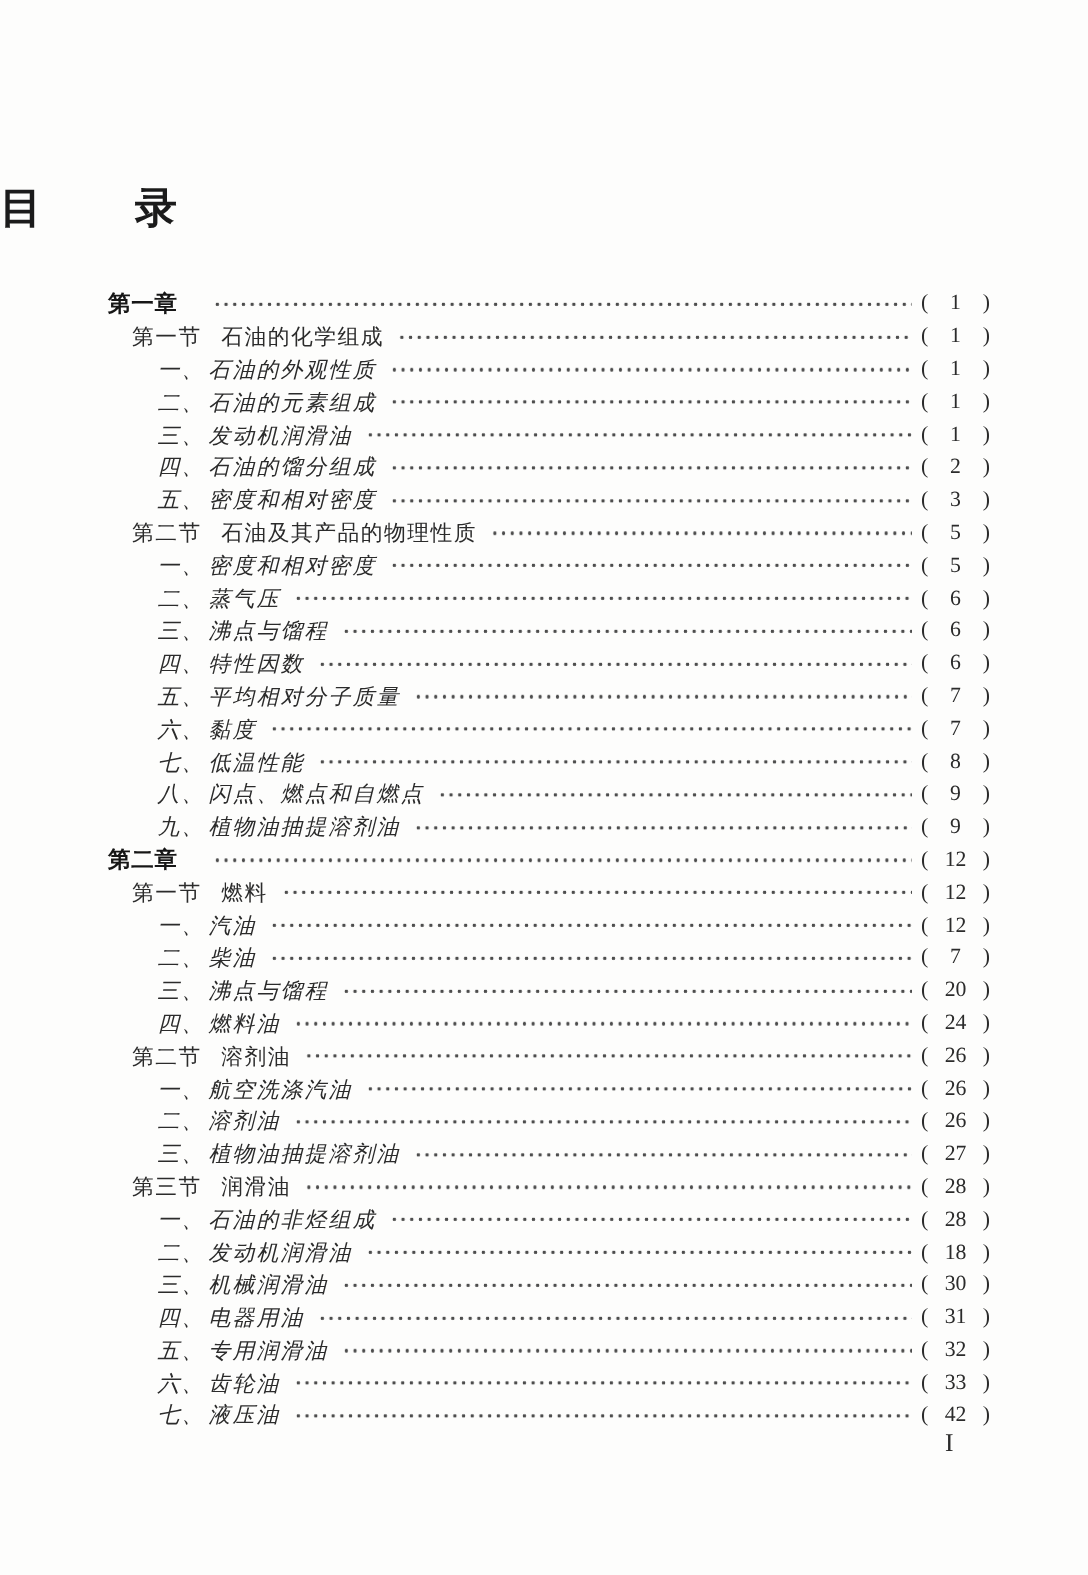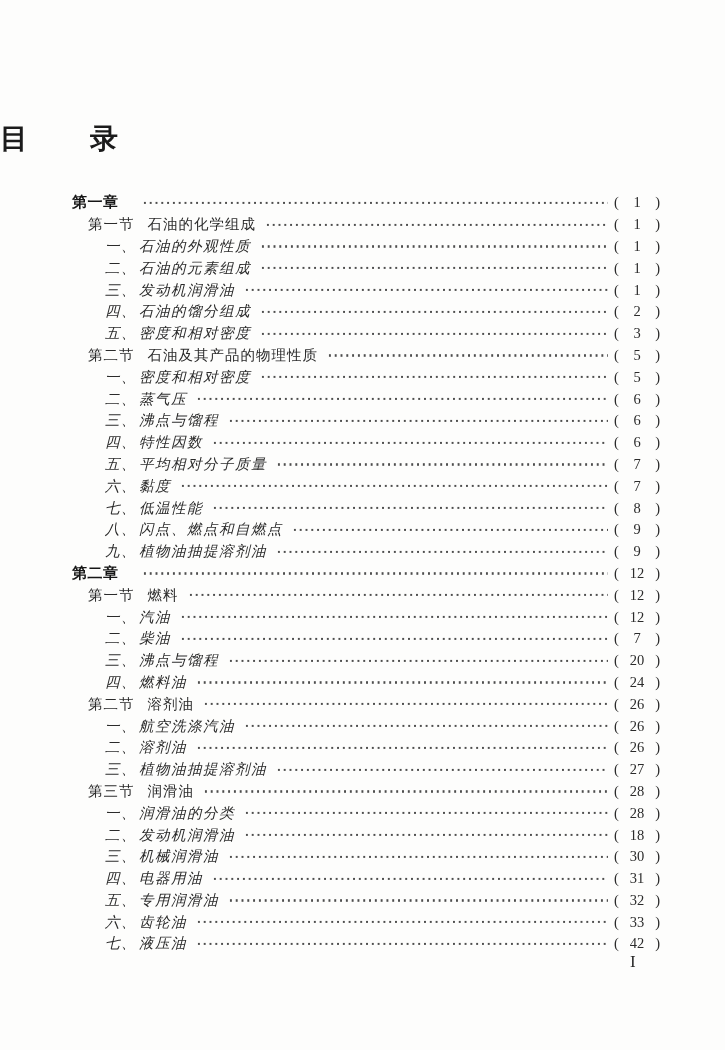--- a/index.html
+++ b/index.html
@@ -370,21 +370,21 @@
         <span class="lbl">润滑油</span>
         <span class="leader"></span>
         <span class="pg">
           <span>(</span>
           <span>28</span>
           <span>)</span>
         </span>
       </div>
       <div class="row lvl-item">
         <span class="num">一、</span>
-        <span class="lbl">润滑油的分类</span>
+        <span class="lbl">石油的非烃组成</span>
         <span class="leader"></span>
         <span class="pg">
           <span>(</span>
           <span>28</span>
           <span>)</span>
         </span>
       </div>
       <div class="row lvl-item">
         <span class="num">二、</span>
         <span class="lbl">发动机润滑油</span>

